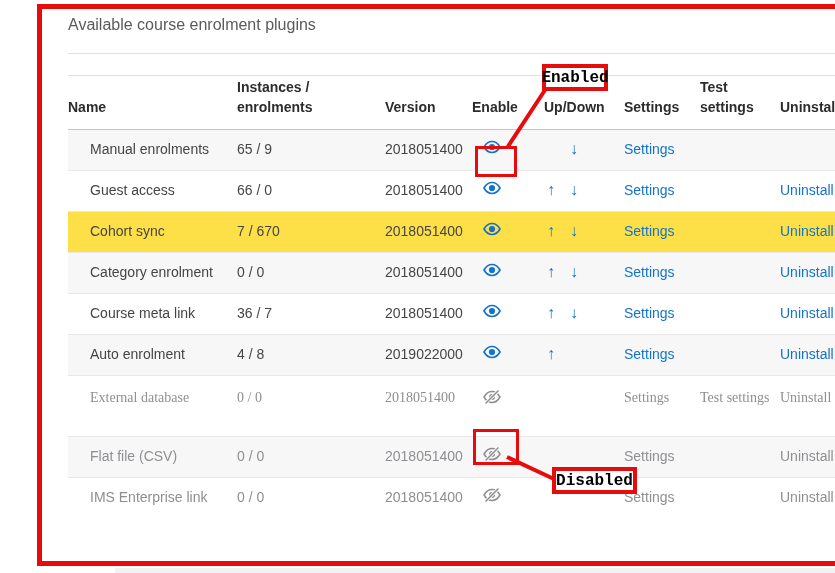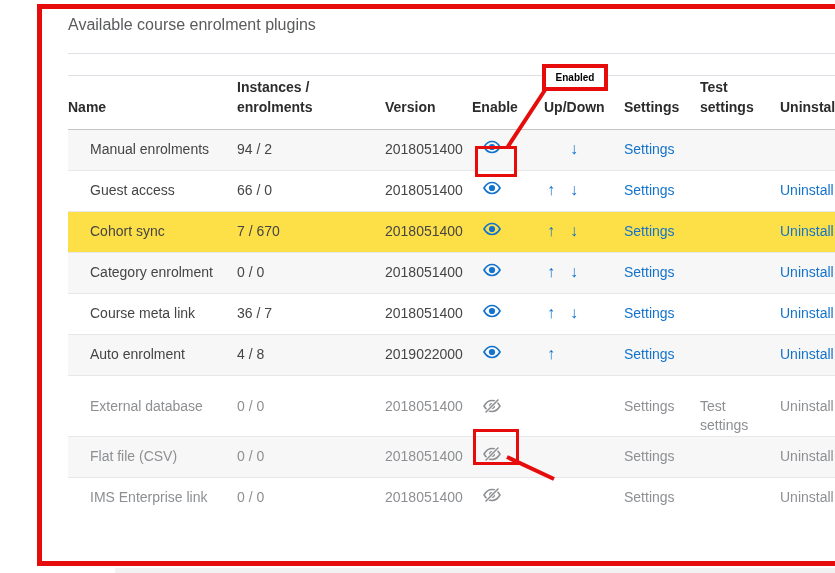--- a/index.html
+++ b/index.html
@@ -18,42 +18,42 @@
   col.c-test{width:80px;} col.c-unin{width:62px;}
   th{font-size:14px;font-weight:bold;color:#2c2c2c;text-align:left;vertical-align:bottom;
      padding:0 6px 11px 0;border-bottom:1px solid #c6c6c6;line-height:1.45;}
   tbody td{font-size:14px;color:var(--body-text);vertical-align:middle;padding:0 6px 0 0;
      border-top:1px solid #e8e8e8;line-height:1.4;}
   tbody tr:first-child td{border-top:none;}
   tbody tr{height:41px;background:#fff;}
   tbody tr.stripe{background:#f7f7f7;}
   tbody tr.hl{background:#fde047;}
   tbody tr.tall{height:61px;}
-  tbody tr.tall td{vertical-align:top;padding-top:21px;}
+  tbody tr.tall td{vertical-align:top;padding-top:12px;font-family:Liberation Serif, serif;}
   td.name{padding-left:22px;}
   tr.off td, tr.off a{color:var(--gray-text);}
   a.lnk{color:var(--blue);text-decoration:none;cursor:pointer;}
   tr.off a.lnk{color:var(--gray-text);}
   .eyewrap{display:inline-block;margin-left:10px;line-height:0;cursor:pointer;}
   tr.tall .eyewrap{margin-top:2px;}
   .arrow{display:inline-block;width:23px;font-size:16px;font-weight:bold;color:var(--blue);
          text-align:left;cursor:pointer;}
   .arrow.slot{cursor:default;}
   .updown-cell{white-space:nowrap;padding-left:3px;}
   
   .red-frame{position:absolute;left:7px;top:4px;width:811px;height:552px;
              border:5px solid var(--red);pointer-events:none;box-sizing:content-box;}
   .bottom-sliver{position:absolute;left:85px;top:568px;width:727px;height:5px;background:#f2f2f2;}
   
   .ann-eye-box{position:absolute;border:3px solid var(--red);background:transparent;pointer-events:none;}
   .box-eye-enabled{left:445px;top:146px;width:36px;height:25px;}
   .box-eye-disabled{left:443px;top:429px;width:40px;height:30px;}
   .ann-label{position:absolute;border:4px solid var(--red);background:#fff;color:#000;
-             font-size:10px;font-weight:bold;display:flex;align-items:center;justify-content:center;
-             box-sizing:border-box;pointer-events:none;}
+             font-size:16px;font-weight:bold;display:flex;align-items:center;justify-content:center;
+             box-sizing:border-box;pointer-events:none;font-family:Liberation Mono, monospace;}
   .lbl-enabled{left:512px;top:64px;width:66px;height:27px;}
   .lbl-disabled{left:522px;top:467px;width:85px;height:27px;}
   .overlay{position:absolute;left:0;top:0;width:835px;height:573px;pointer-events:none;}
 </style>
 </head>
 <body>
 
 <div class="page">
   <div class="content">
     <h2 class="page-title">Available course enrolment plugins</h2>
@@ -79,21 +79,21 @@
           <th>Enable</th>
           <th>Up/Down</th>
           <th>Settings</th>
           <th>Test settings</th>
           <th>Uninstall</th>
         </tr>
       </thead>
       <tbody id="tbody">
           <tr class="stripe">
             <td class="name"><span>Manual enrolments</span></td>
-            <td>94 / 2</td>
+            <td>65 / 9</td>
             <td>2018051400</td>
             <td><span class="eyewrap"><svg width="20" height="14" viewBox="0 0 20 14">
                   <path d="M10 1.5C5.2 1.5 2 7 2 7s3.2 5.5 8 5.5S18 7 18 7 14.8 1.5 10 1.5z" fill="none" stroke="#1373cc" stroke-width="1.7"></path>
                   <circle cx="10" cy="7" r="3.1" fill="#1373cc"></circle>
                 </svg></span></td>
             <td class="updown-cell"><span class="arrow slot"></span><span class="arrow">↓</span></td>
             <td><a class="lnk">Settings</a></td>
             <td></td>
             <td></td>
           </tr>
@@ -215,13 +215,14 @@
   <div class="bottom-sliver"></div>
 
   <svg class="overlay">
     <line class="redline" x1="515" y1="90" x2="477" y2="148" stroke-width="4" stroke="#e60c0c"></line>
     <line class="redline" x1="477" y1="457" x2="524" y2="479" stroke-width="4" stroke="#e60c0c"></line>
   </svg>
 
   <div class="ann-eye-box box-eye-enabled"></div>
   <div class="ann-label lbl-enabled">Enabled</div>
   <div class="ann-eye-box box-eye-disabled"></div>
+  <div class="ann-label lbl-disabled">Disabled</div>
 </div>
 
 </body></html>

